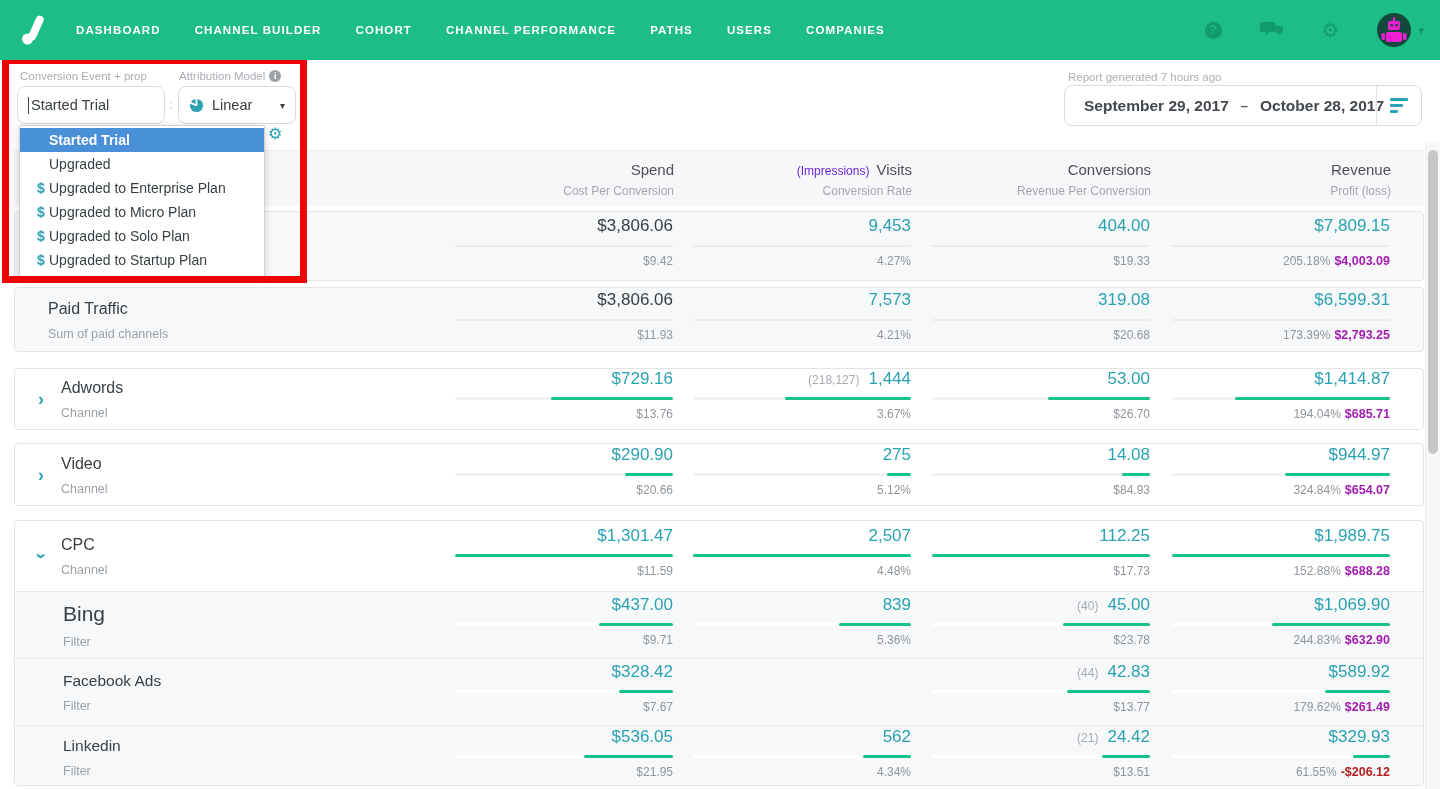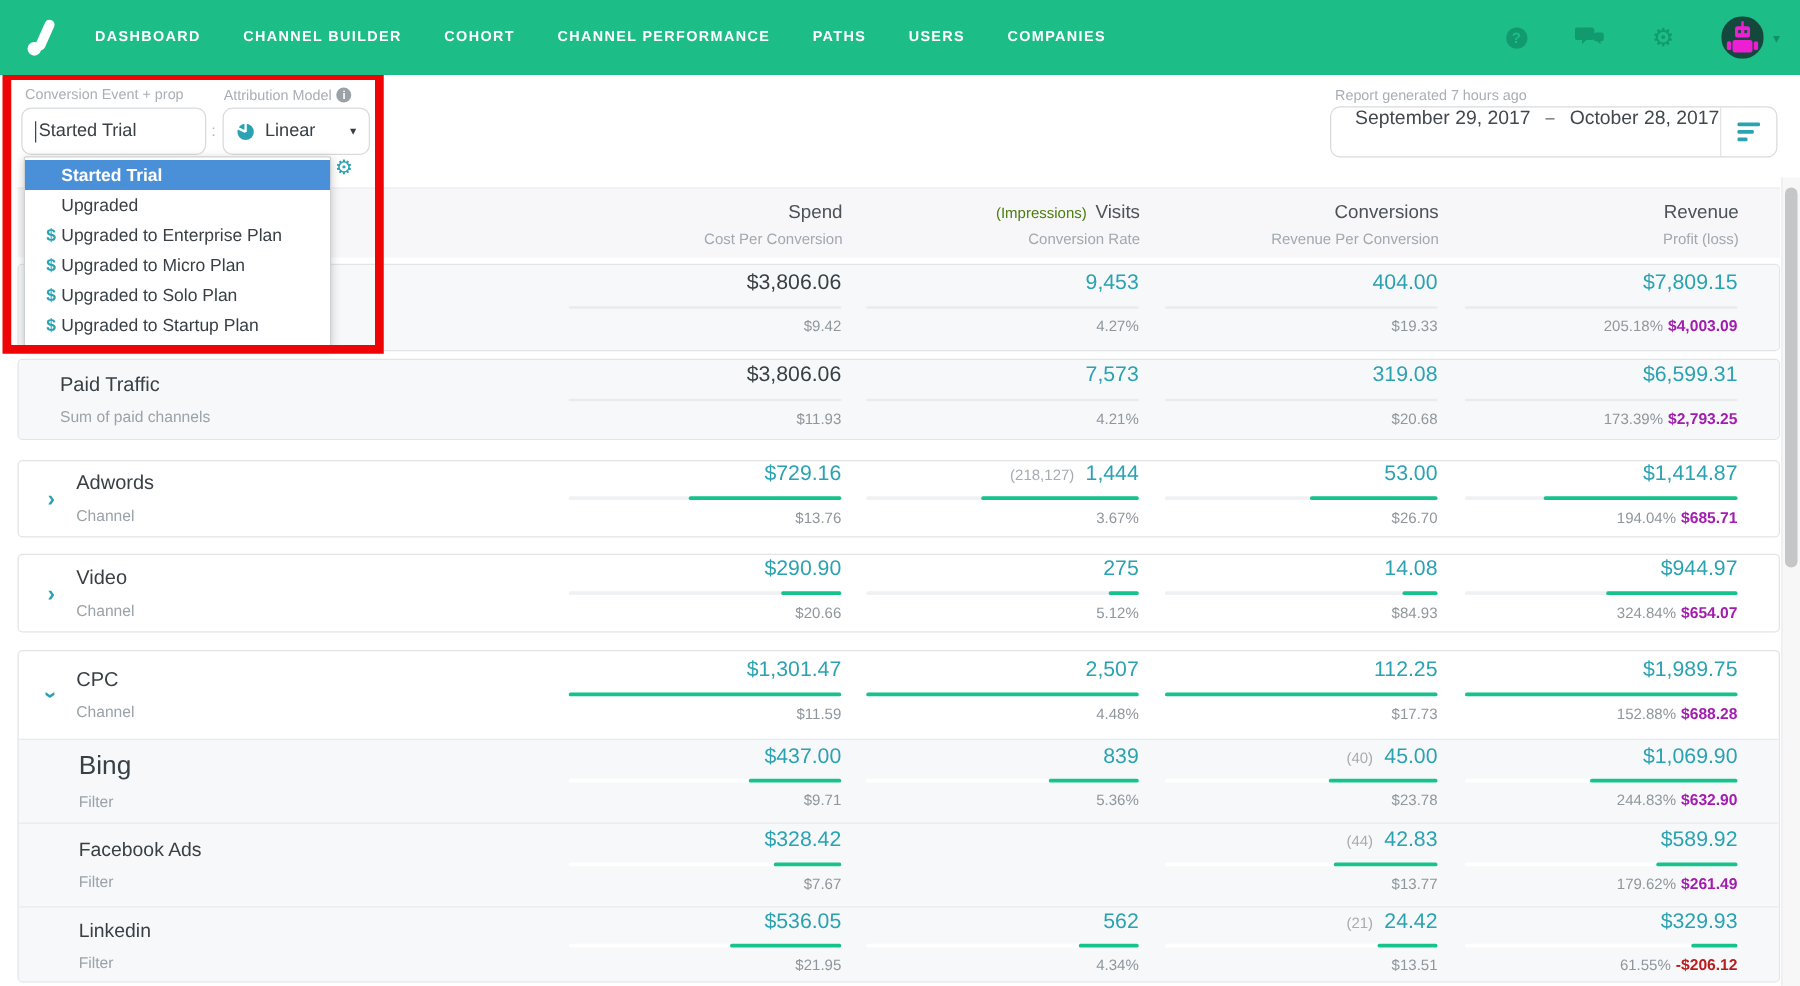--- a/index.html
+++ b/index.html
@@ -27,28 +27,28 @@
   .gear2{position:absolute;left:268px;top:124px;color:#2aa2b2;font-size:16px;font-family:"DejaVu Sans",sans-serif;z-index:20;}
   
   .menu{position:absolute;left:19px;top:125px;width:244px;background:#fff;border:1px solid #cfd2d4;border-radius:2px;box-shadow:0 2px 8px rgba(0,0,0,.18);padding:2px 0 5px;z-index:34;}
   .mitem{height:24px;line-height:24px;font-size:14px;color:#394045;padding-left:29px;position:relative;white-space:nowrap;cursor:pointer;}
   .mitem .dollar{position:absolute;left:17px;color:#2aa2b2;font-weight:bold;}
   .mitem.sel{background:#4a90d9;color:#fff;font-weight:bold;}
   
   .red-frame{position:absolute;left:2px;top:57px;width:305px;height:226px;border:7px solid #ee0404;box-sizing:border-box;z-index:40;pointer-events:none;}
   
   .report-label{position:absolute;left:1068px;top:71px;font-size:11.5px;color:#a9afb5;}
-  .date-box{position:absolute;left:1064px;top:85px;width:358px;height:41px;border:1px solid #d8dadc;border-radius:8px;background:#fff;box-sizing:border-box;display:flex;align-items:flex-start;padding-left:19px;font-size:15.5px;color:#42484e;}
+  .date-box{position:absolute;left:1064px;top:85px;width:358px;height:41px;border:1px solid #d8dadc;border-radius:8px;background:#fff;box-sizing:border-box;display:flex;align-items:center;padding-left:19px;font-size:15.5px;color:#42484e;font-weight:bold;}
   .date-sep{margin:0 12px;color:#4c5258;font-size:13px;}
   .filter-btn{position:absolute;right:0;top:0;bottom:0;width:44px;border-left:1px solid #e2e4e6;display:flex;flex-direction:column;justify-content:center;gap:3px;}
   .fbar{height:3px;background:#2aa2b2;border-radius:1px;margin-left:13px;}
   
   .thead{position:absolute;left:14px;top:150px;width:1410px;height:56px;background:#f7f7f9;border-top:1px solid #ededef;box-sizing:border-box;}
   .hmain{position:absolute;right:0;top:12px;font-size:15px;color:#4c5258;white-space:nowrap;}
-  .hpre{font-size:12px;color:#4d7c0f;margin-right:7px;margin-top:35px;}
+  .hpre{font-size:12px;color:#6d28d9;margin-right:7px;margin-top:35px;}
   .hsub{position:absolute;right:0;top:35px;font-size:12px;color:#a2a8ae;white-space:nowrap;}
   .card{position:absolute;left:14px;width:1410px;background:#fff;border:1px solid #e2e4e6;border-radius:4px;box-sizing:border-box;overflow:hidden;}
   .irow{position:relative;width:100%;height:100%;}
   .cpc .irow+.irow{border-top:1px solid #e8eaeb;}
   .sum .irow,.irow.f{background:#f7f8f9;}
   .rowhead{position:absolute;left:33px;top:50%;transform:translateY(-50%);}
   .irow.f .rowhead{left:48px;}
   .rname{font-size:16px;color:#394045;}
   .rtype{font-size:12.5px;color:#9ba2a8;margin-top:9px;}
   .chev{position:absolute;left:23px;top:50%;transform:translateY(-50%);color:#2aa2b2;font-size:18px;font-weight:bold;cursor:pointer;}

